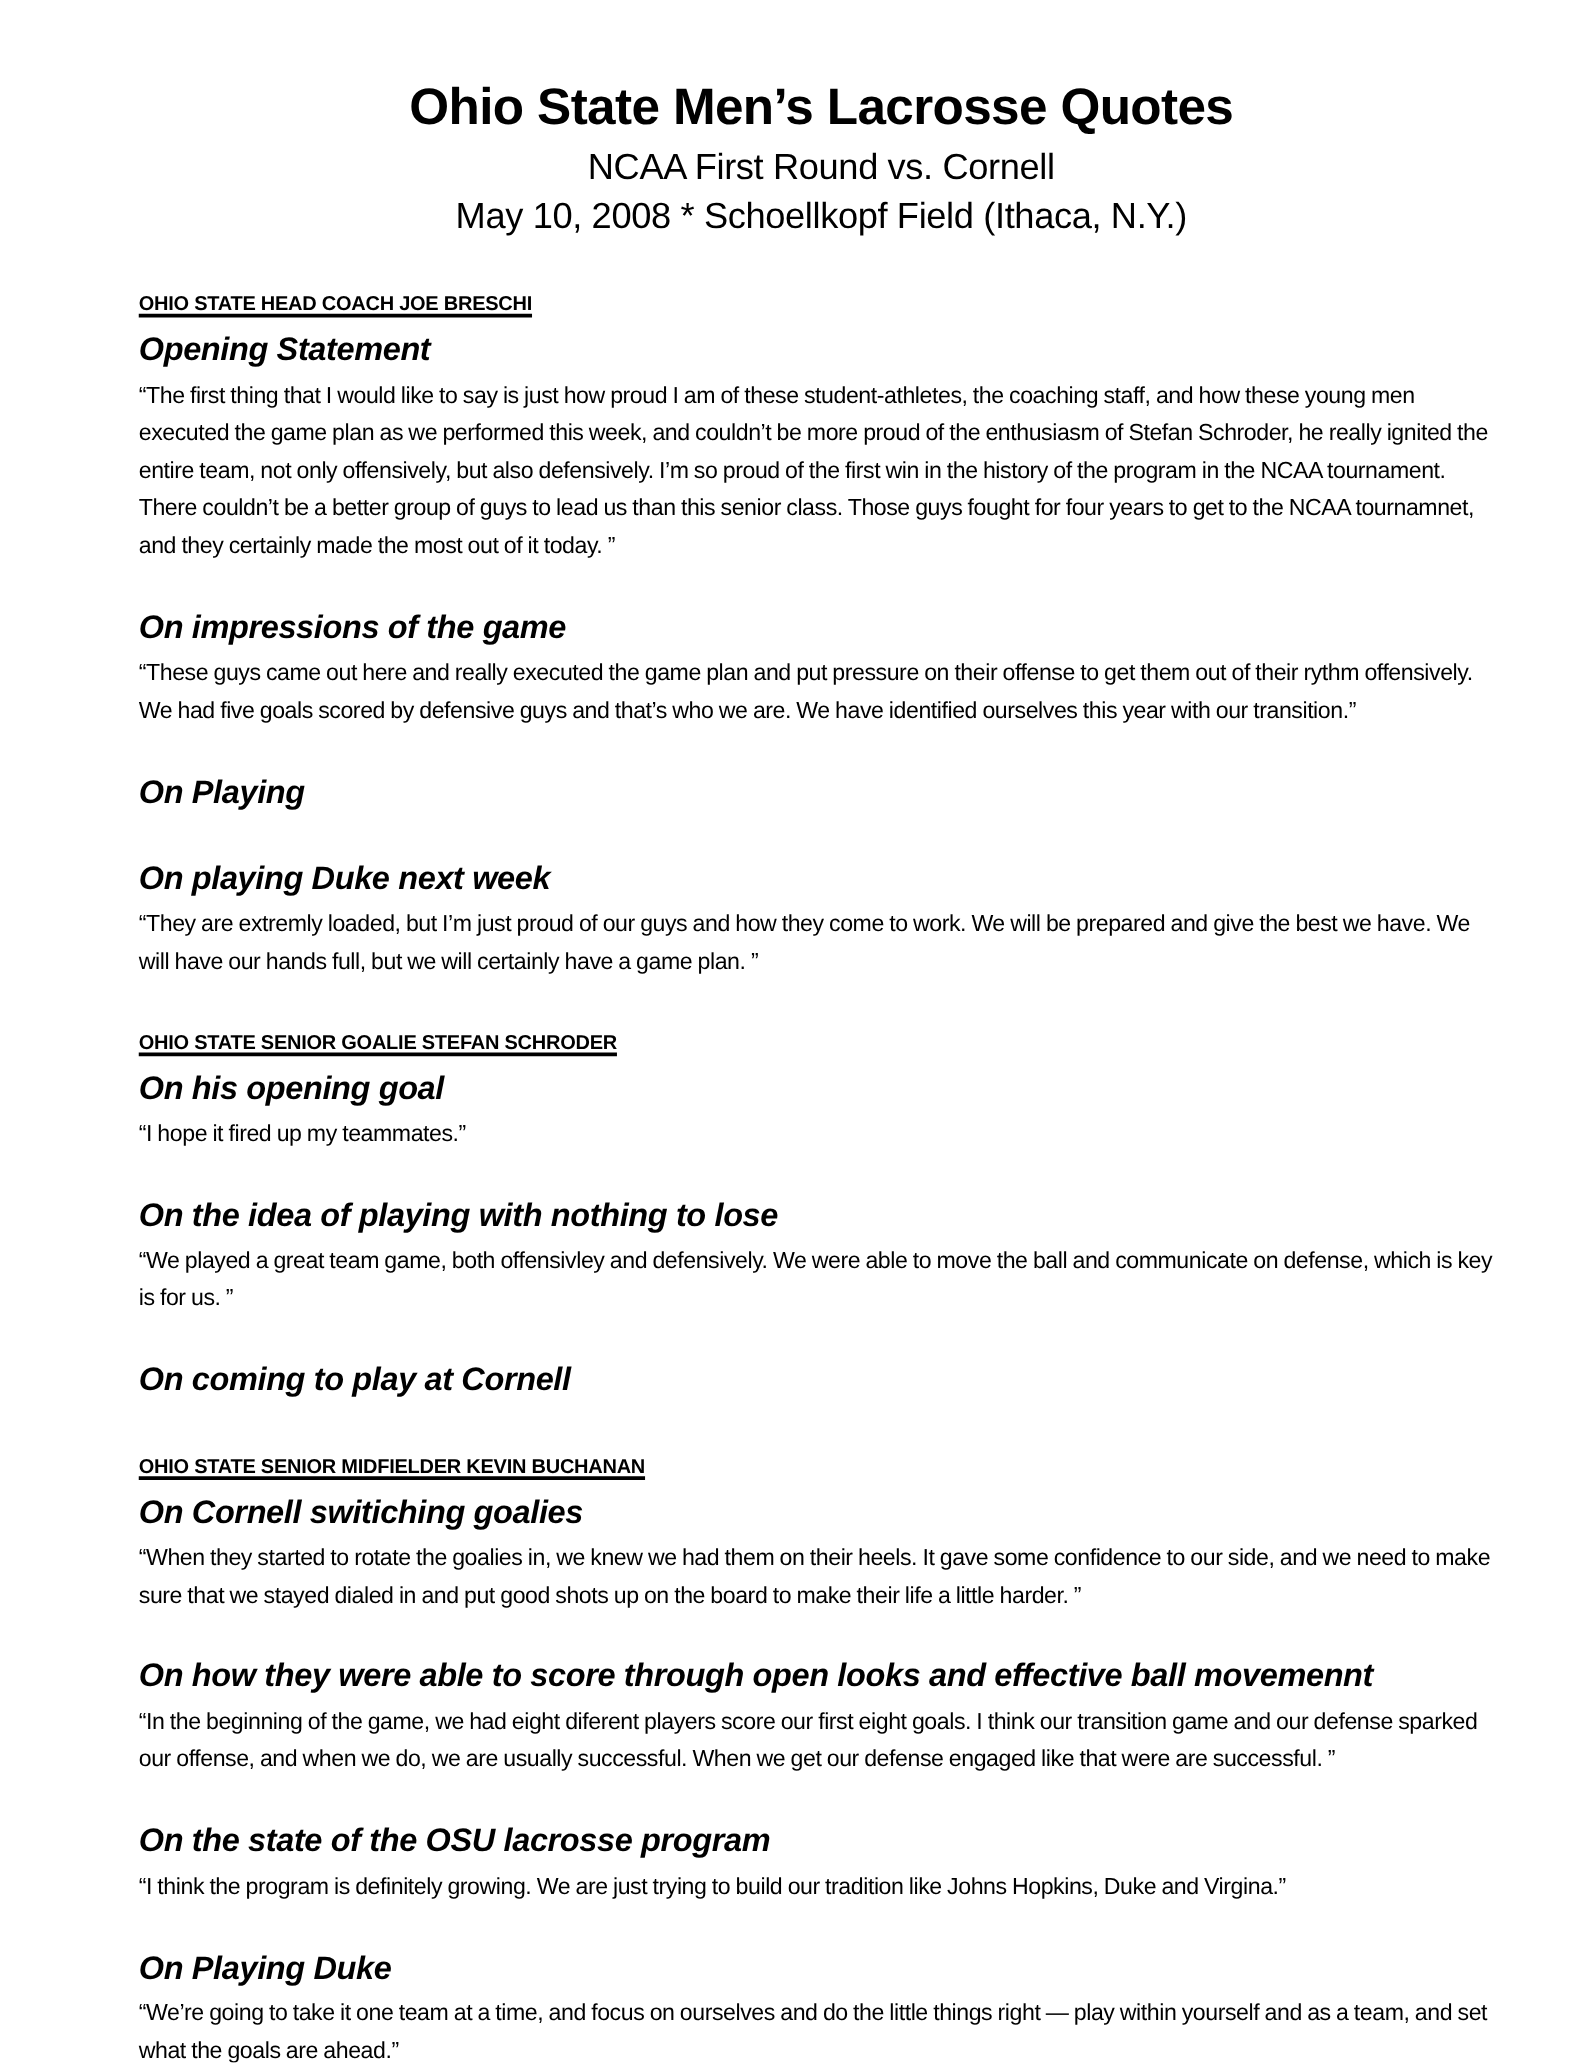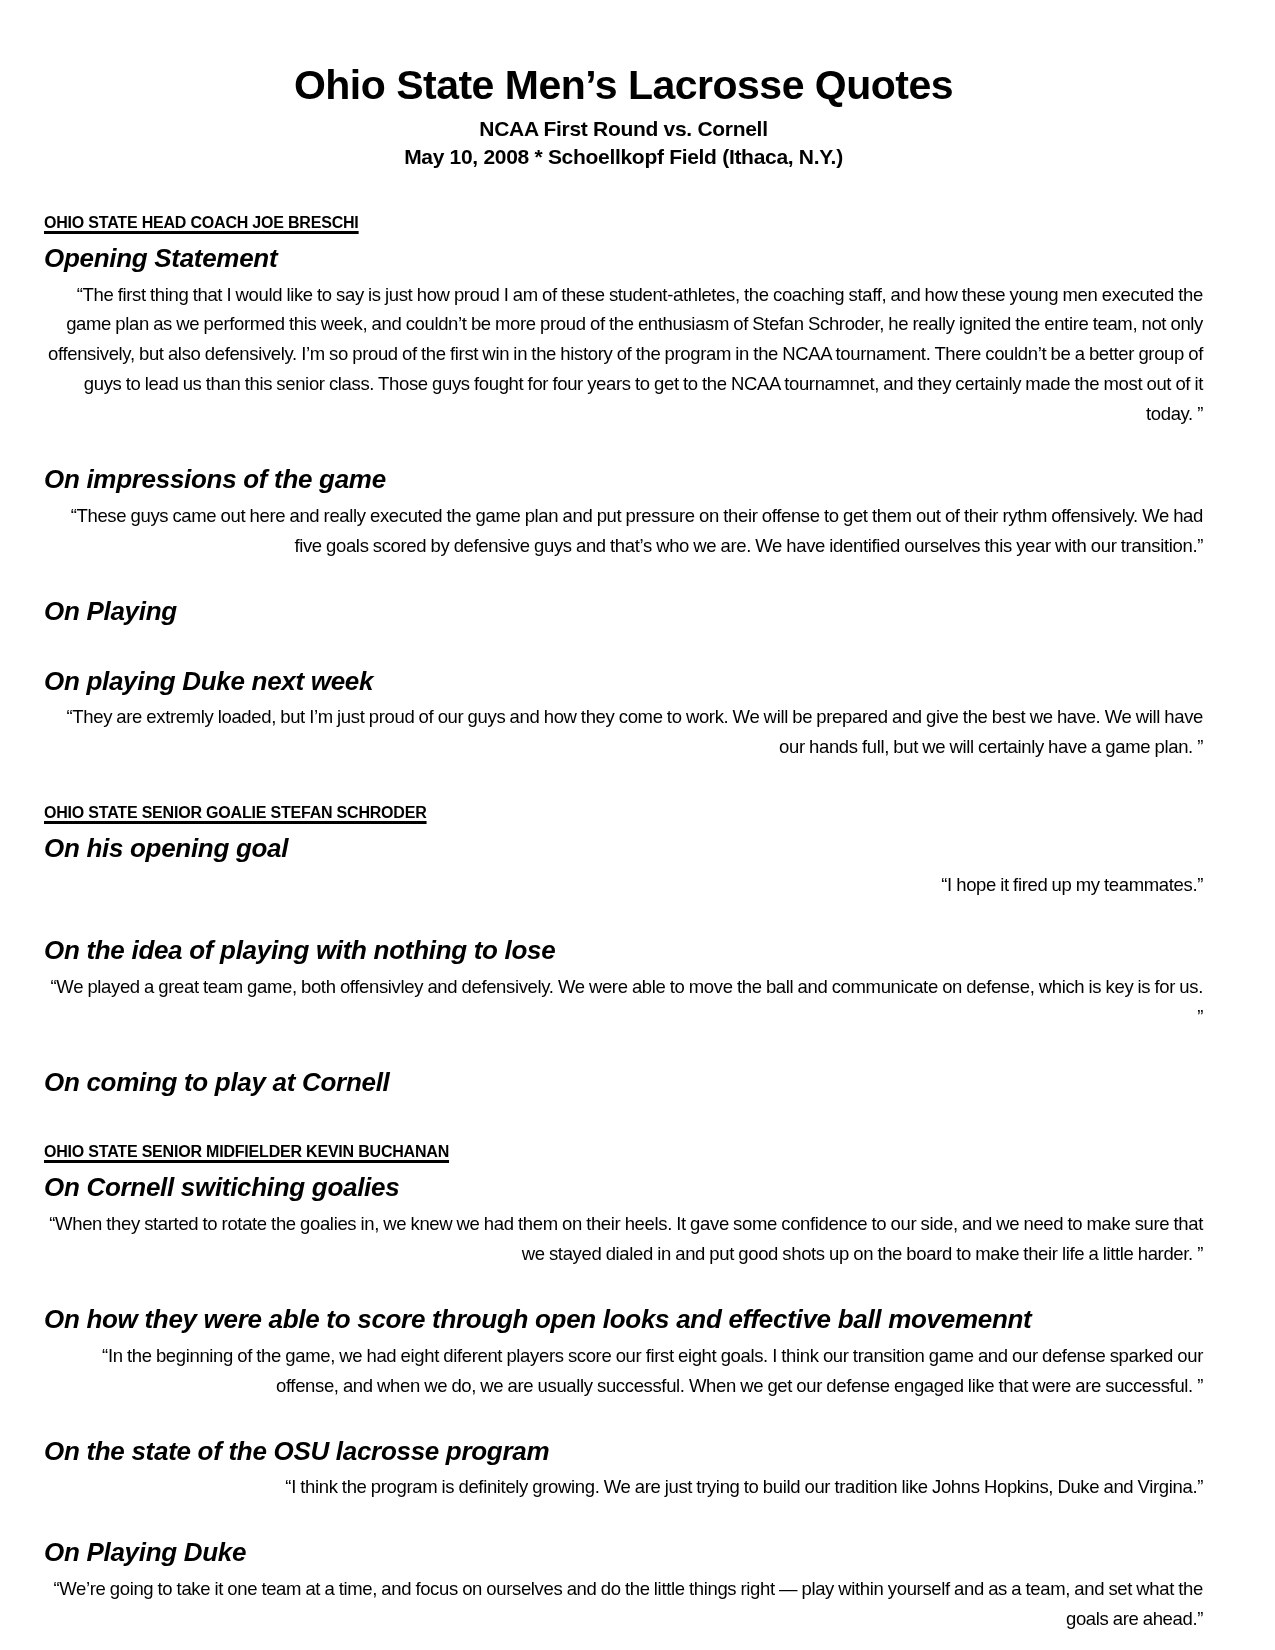--- a/index.html
+++ b/index.html
@@ -12,37 +12,37 @@
     height: 1650px;
     overflow: hidden;
     color: #000000;
     font-family: "Liberation Sans", sans-serif;
     -webkit-font-smoothing: antialiased;
   }
   .page {
     box-sizing: border-box;
     width: 1275px;
     height: 1218px;
-    padding: 62px 72px 0 44px;
+    padding: 62px 72px 0 111px;
     background: #ffffff;
   }
   .doc-header {
     text-align: center;
     margin-bottom: 14px;
   }
   .doc-title {
     font-size: 41px;
     font-weight: 800;
     letter-spacing: -0.5px;
     margin: 0 0 6px 0;
     line-height: 1.15;
   }
   .doc-subtitle {
-    font-size: 21px;
-    font-weight: 700;
+    font-size: 29px;
+    font-weight: 400;
     letter-spacing: -0.3px;
     line-height: 1.35;
   }
   .section {
     margin-top: 42px;
   }
   .section-heading {
     font-size: 16px;
     font-weight: 800;
     letter-spacing: -0.2px;
@@ -64,21 +64,20 @@
     letter-spacing: -0.3px;
     line-height: 1.45;
     margin-bottom: 2px;
   }
   .quote-text {
     font-size: 18.5px;
     font-weight: 400;
     letter-spacing: -0.35px;
     line-height: 1.62;
     word-spacing: -0.5px;
-    text-align: right;
   }
 </style>
 </head>
 <body>
 
 <div class="page">
 
   <div class="doc-header">
     <h1 class="doc-title">Ohio State Men’s Lacrosse Quotes</h1>
     <div class="doc-subtitle">NCAA First Round vs. Cornell</div>

